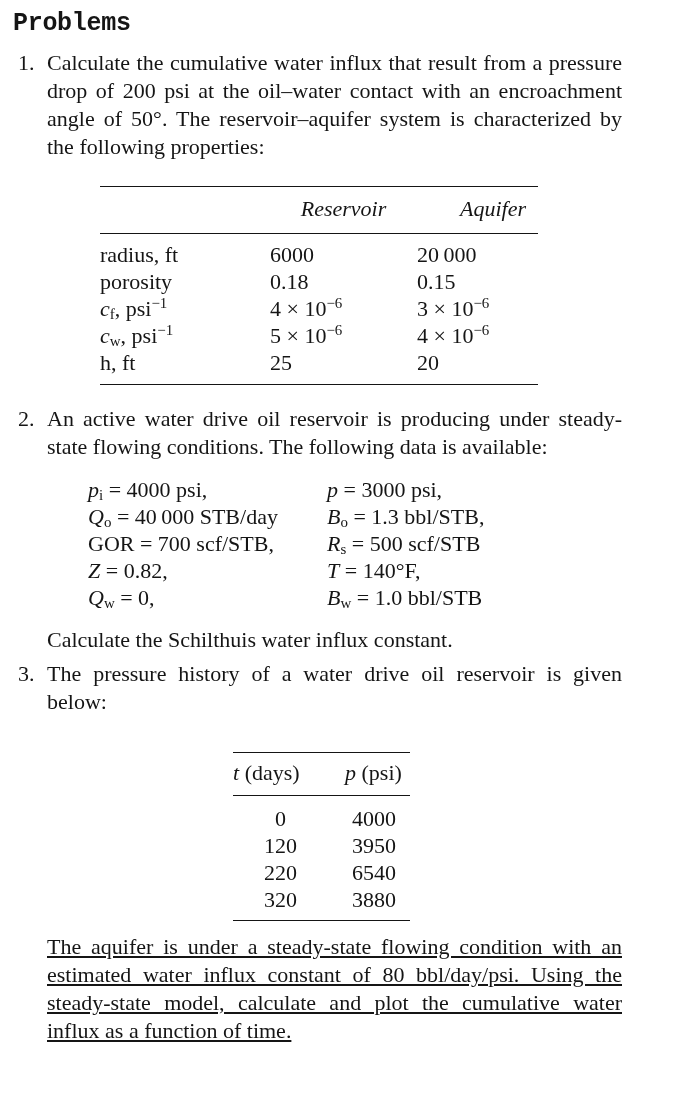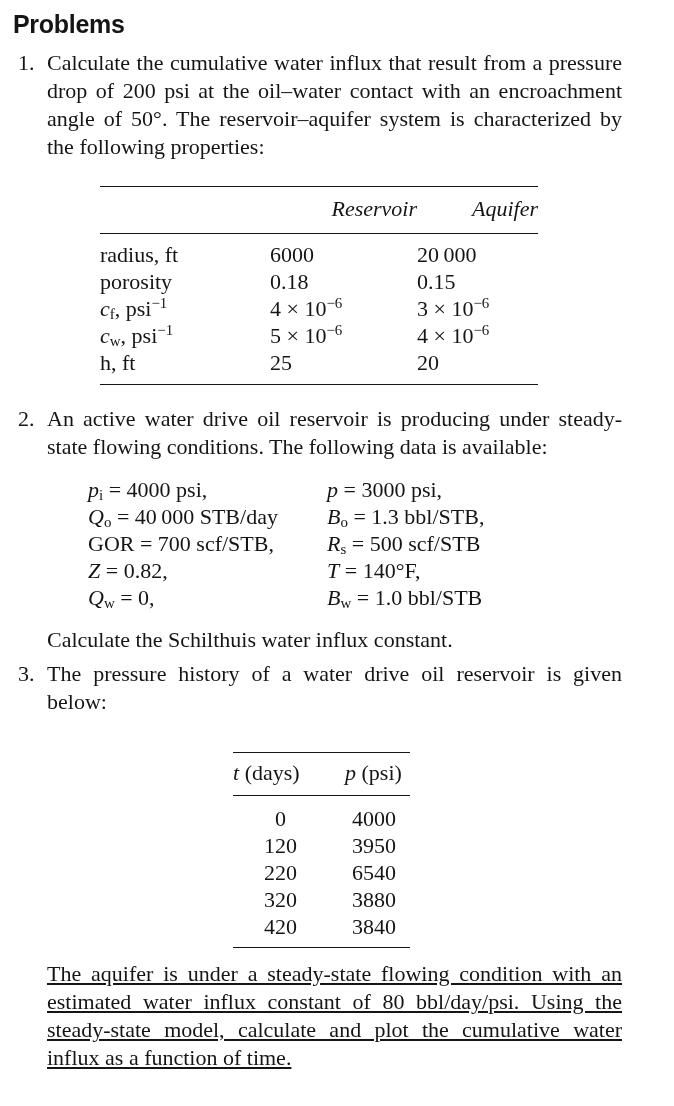--- a/index.html
+++ b/index.html
@@ -4,21 +4,21 @@
 <style>
   * { margin: 0; padding: 0; box-sizing: border-box; }
   html, body { background: #ffffff; }
   body {
     width: 674px; height: 1106px;
     font-family: "Liberation Serif", serif;
     font-size: 22px; color: #151515;
     overflow: hidden;
   }
   .heading {
-    font-family: Liberation Sans, sans-serif;
+    font-family: Liberation Mono, monospace;
     font-size: 25px; font-weight: bold;
     letter-spacing: -0.3px;
     margin: 10px 0 0 13px;
     line-height: 28px;
   }
   .problem { display: flex; margin-left: 18px; }
   .p-num { flex: 0 0 29px; line-height: 28px; }
   .p-body { width: 575px; text-align: justify; line-height: 28px; }
   .m-p1 { margin-top: 11px; }
   .m-p2 { margin-top: 20px; }
@@ -33,21 +33,21 @@
   th, td { font-weight: normal; font-size: 22px; }
 
   .tbl1 {
     margin: 25px 0 0 100px; width: 438px;
     border-top: 1.6px solid #151515; border-bottom: 1.6px solid #151515;
   }
   .tbl1 col.c1 { width: 170px; }
   .tbl1 col.c2 { width: 147px; }
   .tbl1 col.c3 { width: 121px; }
   .tbl1 thead th {
-    font-style: italic; text-align: right;
+    font-style: italic; text-align: center;
     padding: 8px 0 10px; line-height: 28px;
     border-bottom: 1.6px solid #151515;
   }
   .tbl1 thead th.aq { padding-left: 31px; }
   .tbl1 tbody td { text-align: left; line-height: 27px; }
   .tbl1 tbody tr:first-child td { padding-top: 7px; }
   .tbl1 tbody tr:last-child td { padding-bottom: 8px; }
 
   .equations { margin: 15px 0 0 88px; }
   .eq-row { display: flex; line-height: 27px; }
@@ -183,22 +183,18 @@
         <td class="pv">3950</td>
       </tr>
       <tr>
         <td>220</td>
         <td class="pv">6540</td>
       </tr>
       <tr>
         <td>320</td>
         <td class="pv">3880</td>
       </tr>
-      <tr>
-        <td>420</td>
-        <td class="pv">3840</td>
-      </tr>
     </tbody>
   </table>
 
   <p class="final">The aquifer is under a steady-state flowing condition with an estimated water influx constant of 80 bbl/day/psi. Using the steady-state model, calculate and plot the cumulative water influx as a function of time.</p>
 
 </div>
 
 </body></html>

